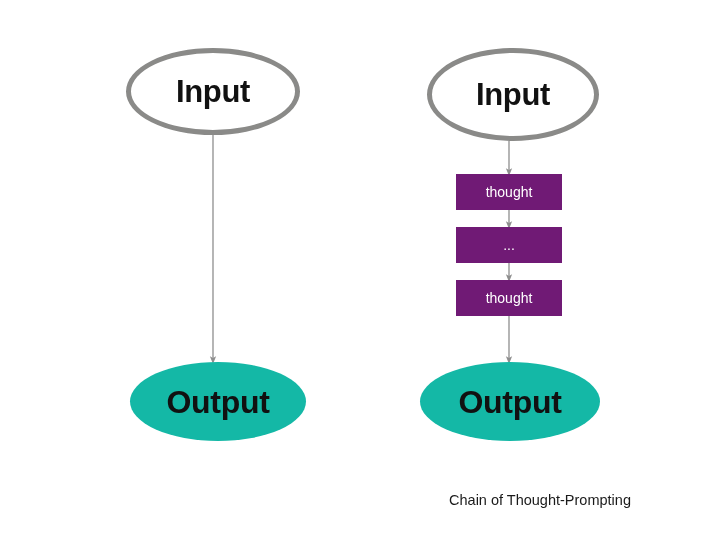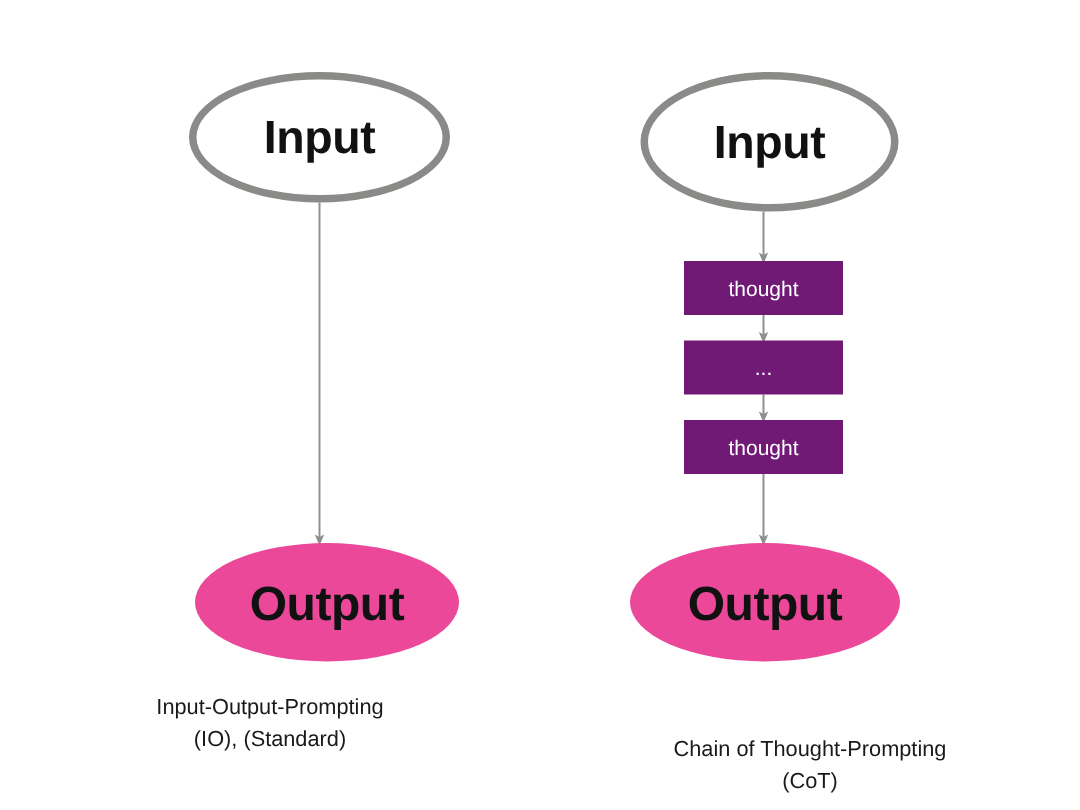--- a/index.html
+++ b/index.html
@@ -38,21 +38,21 @@
     align-items: center;
     justify-content: center;
     border-radius: 50%;
     box-sizing: border-box;
   }
   .node-input {
     background: #ffffff;
     border: 5px solid #8a8a88;
   }
   .node-output {
-    background: #ec4899;
+    background: #14b8a6;
     border: none;
   }
   .node-label {
     font-weight: 700;
     color: #111111;
     letter-spacing: -0.3px;
     line-height: 1;
     user-select: none;
   }
   .node-input .node-label  { font-size: 31px; }
@@ -129,24 +129,20 @@
     </svg>
 
     <div class="node-ellipse node-input" id="io-input">
       <span class="node-label">Input</span>
     </div>
 
     <div class="node-ellipse node-output" id="io-output">
       <span class="node-label">Output</span>
     </div>
 
-    <div class="caption" id="io-caption">
-      <span class="caption-line">Input-Output-Prompting</span>
-      <span class="caption-line">(IO), (Standard)</span>
-    </div>
   </div>
 
   <div class="column" id="column-cot">
 
     <svg class="connectors" viewBox="0 0 360 540" width="360" height="540" aria-hidden="true">
       <defs>
         <marker id="arrowhead-cot" markerWidth="7" markerHeight="7" refX="3.2" refY="3" orient="auto" markerUnits="strokeWidth">
           <path d="M0.4,0.6 L6.2,3 L0.4,5.4 L1.7,3 Z" fill="#8e8e8e"></path>
         </marker>
       </defs>
@@ -175,17 +171,16 @@
     <div class="thought-box" id="cot-thought-3">
       <span class="thought-label">thought</span>
     </div>
 
     <div class="node-ellipse node-output" id="cot-output">
       <span class="node-label">Output</span>
     </div>
 
     <div class="caption" id="cot-caption">
       <span class="caption-line">Chain of Thought-Prompting</span>
-      <span class="caption-line">(CoT)</span>
     </div>
   </div>
 
 </div>
 
 </body></html>

